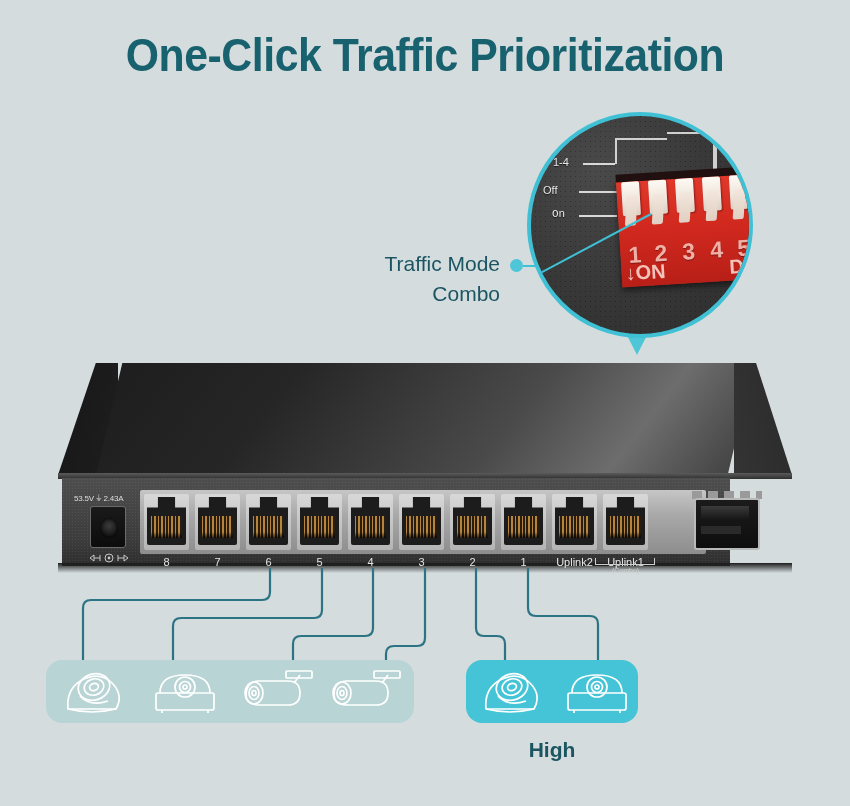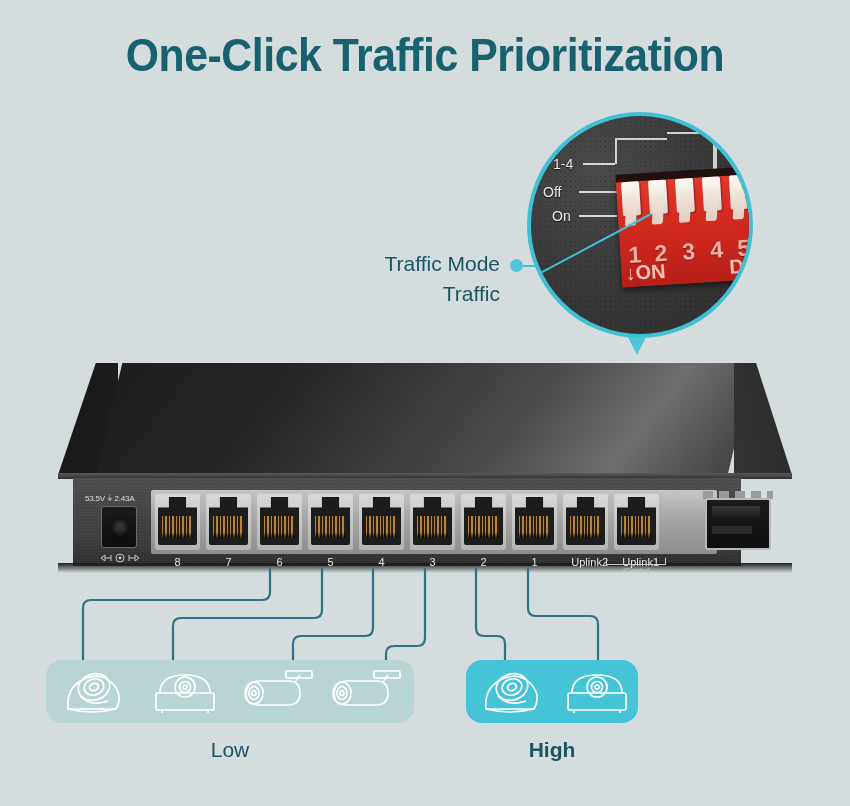--- a/index.html
+++ b/index.html
@@ -66,27 +66,27 @@
     background-size:4px 4px, 5px 5px;
     background-position:0 0, 2px 3px;
     opacity:.85;
   }
   .mag-inner { position:absolute; inset:0; }
 
   
   .sk {
     position:absolute;
     color:#e8e8e8;
-    font-size:14px;
+    font-size:11px;
     text-shadow:0 1px 1px rgba(0,0,0,.7);
     white-space:nowrap;
   }
   .sk-14 { left:22px; top:40px; }
   .sk-off { left:12px; top:68px; }
-  .sk-on  { left:21px; top:92px; }
+  .sk-on  { left:21px; top:92px;font-family:Liberation Mono, monospace; }
 
   .lead { position:absolute; height:2px; background:#d8d8d8; }
   .lead-14  { left:52px; top:47px;  width:32px; }
   .lead-off { left:48px; top:75px;  width:38px; }
   .lead-on  { left:48px; top:99px;  width:38px; }
 
   .bracket { position:absolute; border:2px solid #d0d0d0; border-bottom:none; }
   .br1 { left:84px;  top:22px; width:52px;  height:26px; border-right:none; }
   .br2 { left:136px; top:16px; width:48px;  height:48px; border-left:none; }
   .br3 { left:184px; top:22px; width:42px;  height:32px; border-right:none; }
@@ -166,21 +166,21 @@
   .dev-top-right {
     position:absolute; left:676px; top:0; width:58px; height:112px;
     background:linear-gradient(260deg,#2a2a2a 0%, #343434 100%);
     clip-path:polygon(0 0, 38% 0, 100% 100%, 0 100%);
   }
   .dev-edge {
     position:absolute; left:0; top:110px; width:734px; height:6px;
     background:linear-gradient(180deg,#5b5b5b 0%, #2f2f2f 100%);
   }
   .dev-face {
-    position:absolute; left:15px; top:115px; width:668px; height:88px;
+    position:absolute; left:4px; top:115px; width:668px; height:88px;
     background:linear-gradient(180deg,#4e4e4e 0%, #454545 35%, #3c3c3c 70%, #2e2e2e 100%);
   }
   .dev-face::after {
     content:""; position:absolute; inset:0;
     background-image:
       radial-gradient(rgba(255,255,255,.07) 0.5px, transparent 0.6px),
       radial-gradient(rgba(0,0,0,.25) 0.5px, transparent 0.6px);
     background-size:3px 3px, 4px 4px;
   }
   .dev-shadow {
@@ -232,21 +232,21 @@
   }
   .port .pins::after {
     content:""; position:absolute; left:0; bottom:0; width:100%; height:6px;
     background:linear-gradient(180deg, rgba(0,0,0,0) 0%, rgba(0,0,0,.75) 100%);
   }
   .port-num {
     position:absolute; top:78px; width:45px; text-align:center;
     font-size:11px; color:#e4e4e4; z-index:3;
   }
   .uplink-lab {
-    position:absolute; top:78px; text-align:right;
+    position:absolute; top:78px; text-align:center;
     font-size:11px; color:#e9e9e9; z-index:3; white-space:nowrap;
   }
   .combo-lab {
     position:absolute; top:89px; text-align:center;
     font-size:7px; color:#cfcfcf; z-index:3; white-space:nowrap;
   }
   .combo-brk {
     position:absolute; top:80px; height:7px; width:60px; z-index:3;
     border:1px solid #cfcfcf; border-top:none;
   }
@@ -287,21 +287,21 @@
 </style>
 </head>
 <body>
 
 <div class="stage">
 
   <div class="title">One-Click Traffic Prioritization</div>
 
   <div class="callout-label">
     <div>Traffic Mode</div>
-    <div>Traffic</div>
+    <div>Combo</div>
   </div>
   <div class="callout-dot"></div>
 
   <svg class="wires">
     <path d="M 523 266 L 600 266 L 640 226" fill="none" stroke="#3fc0d4" stroke-width="2"></path>
   </svg>
 
   <div class="mag-wrap">
     <div class="mag-tail"></div>
     <div class="mag-circle">
@@ -516,16 +516,15 @@
         <path d="M14 24 Q14 6 39 6 Q64 6 64 24"></path>
         <rect x="10" y="24" width="58" height="17" rx="2"></rect>
         <path d="M16 41 L16 44 M62 41 L62 44"></path>
         <circle cx="39" cy="18" r="10"></circle>
         <circle cx="39" cy="18" r="5.5"></circle>
         <circle cx="39" cy="18" r="2"></circle>
       </g>
     </svg>
   </div>
 
-  <div class="grp-label lab-low">Low</div>
   <div class="grp-label lab-high">High</div>
 
 </div>
 
 </body></html>

